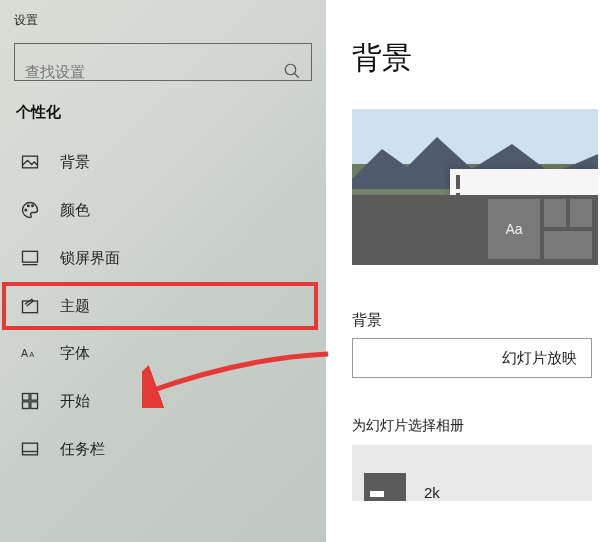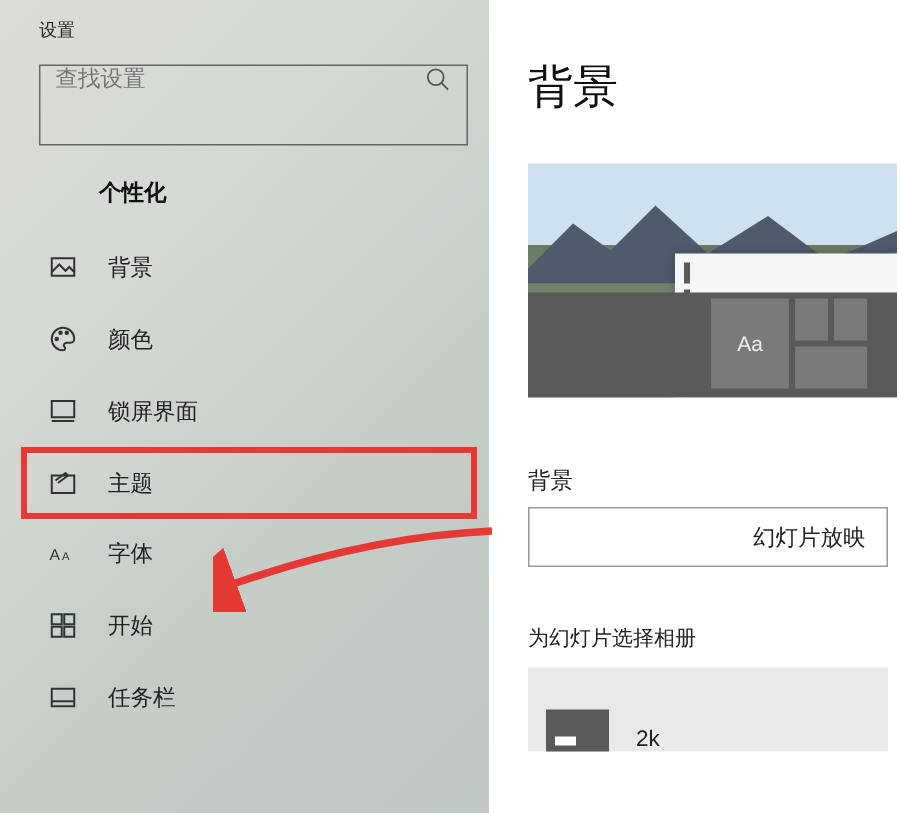--- a/index.html
+++ b/index.html
@@ -3,35 +3,35 @@
   <meta charset="utf-8">
   <style>
     * { margin: 0; padding: 0; box-sizing: border-box; font-family: "Microsoft YaHei", "Segoe UI", sans-serif; }
     body { width: 600px; height: 542px; display: flex; background: #fff; overflow: hidden; position: relative; }
 
     
     .sidebar {
       width: 326px;
       height: 100%;
       background: linear-gradient(135deg, #d9ddd5 0%, #d5d9d4 30%, #c7cec8 60%, #c0c8c3 100%);
-      padding: 8px 0 0 12px;
+      padding: 8px 0 0 0;
       position: relative;
     }
     .sidebar-title { font-size: 12px; color: #222; padding: 4px 14px 14px 14px; }
     .home-row { display: flex; align-items: center; gap: 18px; padding: 8px 14px 18px 20px; }
     .home-row span { font-size: 15px; color: #222; }
     .search-wrap { margin: 0 14px 0 14px; }
     .search {
-      width: 100%; height: 54px; border: 1px solid #666; background: rgba(255,255,255,0);
-      display: flex; align-items: flex-start; padding: 0 10px; justify-content: space-between;
+      width: 100%; height: 38px; border: 1px solid #666; background: rgba(255,255,255,0);
+      display: flex; align-items: flex-end; padding: 0 10px; justify-content: space-between;
     }
     .search input {
       border: none; background: transparent; font-size: 15px; color: #666; outline: none; width: 85%;
     }
-    .section-label { font-weight: 700; font-size: 15px; padding: 22px 14px 10px 16px; color: #111; margin-left: 38px; }
+    .section-label { font-weight: 700; font-size: 15px; padding: 22px 14px 10px 16px; color: #111; }
     .nav { display: flex; flex-direction: column; gap: 0; padding-top: 6px; }
     .nav-item { display: flex; align-items: center; gap: 20px; padding: 14px 14px 14px 20px; font-size: 15px; color: #222; cursor: pointer; }
     .nav-item.highlighted { border: 4px solid #e53935; margin: 0 8px 0 2px; padding: 10px 10px 10px 14px; }
 
     
     .arrow {
       position: absolute;
       left: 142px;
       top: 348px;
       pointer-events: none;
@@ -53,21 +53,21 @@
     .mock-win {
       position: absolute; right: 0; bottom: 0; width: 148px; height: 96px; background: #f6f6f6;
       box-shadow: -2px -2px 6px rgba(0,0,0,.15);
     }
     .mock-win .bar { position: absolute; left: 6px; top: 6px; width: 4px; height: 14px; background: #5a5a5a; box-shadow: 0 18px 0 #5a5a5a, 0 36px 0 #5a5a5a; }
     .mock-win .lines { position: absolute; left: 6px; top: 58px; width: 70px; height: 24px;
       background: repeating-linear-gradient(to bottom, #5a5a5a 0 3px, transparent 3px 8px); }
     .taskbar {
       position: absolute; left: 0; bottom: 0; width: 100%; height: 70px; background: #5a5a5a;
     }
-    .tiles { position: absolute; right: 20px; bottom: 6px; display: grid; grid-template-columns: 52px 22px 22px; grid-template-rows: 28px 28px; gap: 4px; }
+    .tiles { position: absolute; right: 6px; bottom: 6px; display: grid; grid-template-columns: 52px 22px 22px; grid-template-rows: 28px 28px; gap: 4px; }
     .tile { background: #7a7a7a; }
     .tile.big { grid-row: span 2; display:flex; align-items:center; justify-content:center; color:#eee; font-size:14px;}
     .tile.w { grid-column: span 2; }
 
     .field-label { font-size: 15px; color: #222; margin: 46px 0 8px 0; }
     .select {
       width: 240px; height: 40px; border: 1px solid #999; background: #fff;
       display: flex; align-items: center; padding: 0 14px; font-size: 15px; color: #222; justify-content: flex-end;
     }
     .sub-label { font-size: 14px; color: #222; margin: 39px 0 10px 0; }

